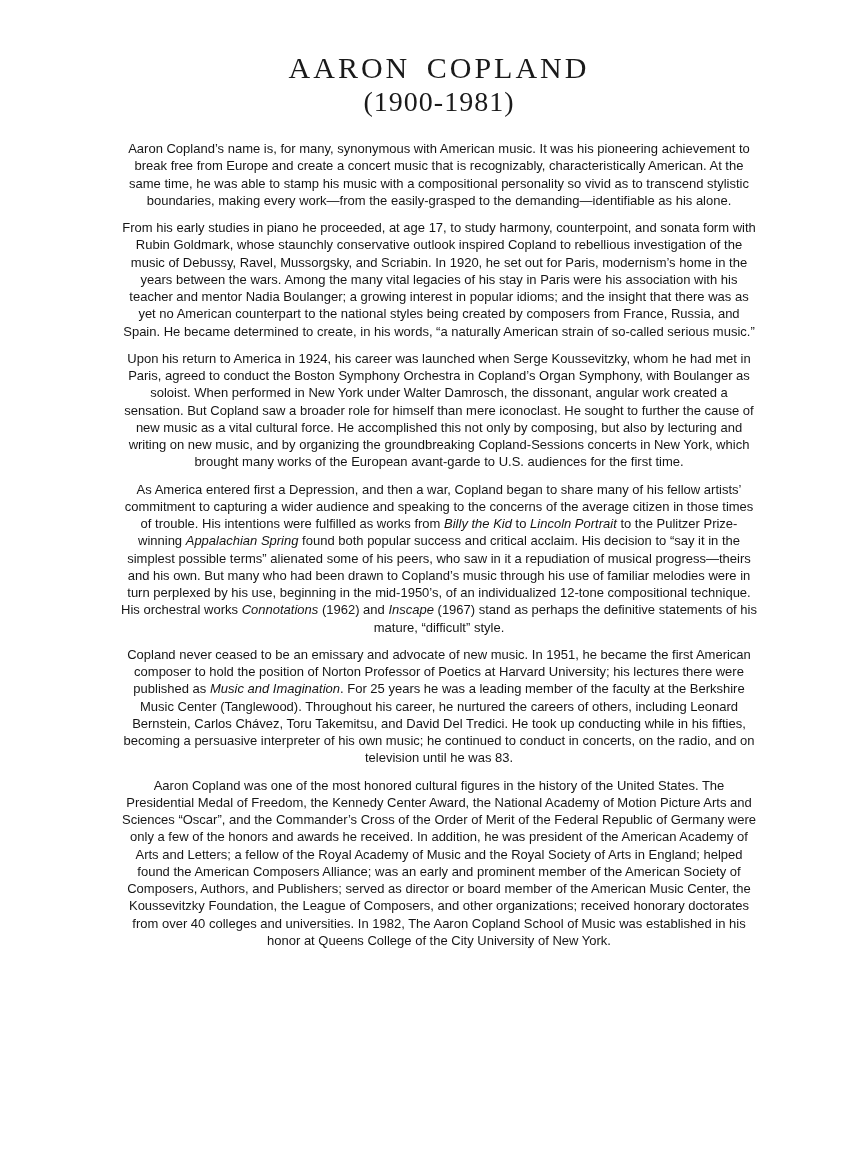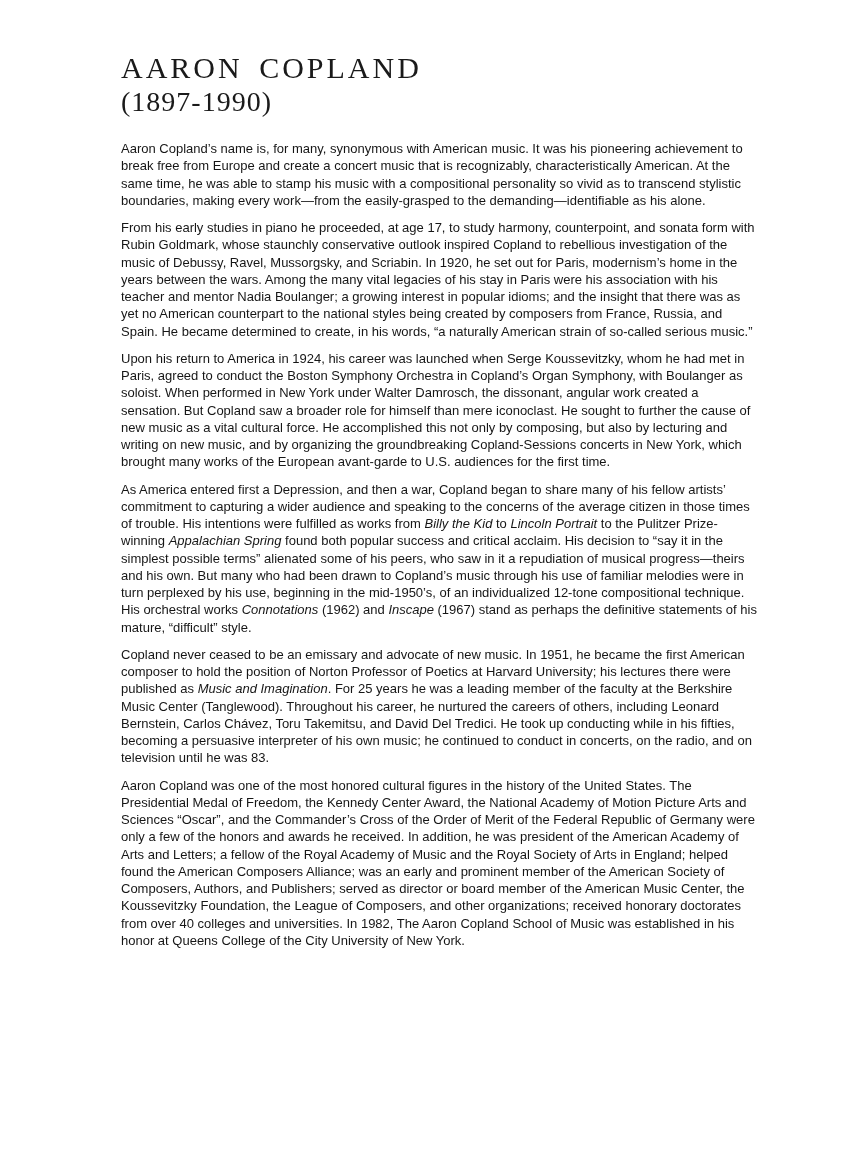--- a/index.html
+++ b/index.html
@@ -14,21 +14,21 @@
   }
   .page {
     box-sizing: border-box;
     width: 864px;
     height: 1152px;
     padding: 50px 107px 40px 121px;
     background: #ffffff;
     font-family: "Liberation Sans", "DejaVu Sans", sans-serif;
     color: #161616;
   }
-  .doc-header { text-align: left; }
+  .doc-header { text-align: center; }
   h1.doc-title {
     font-family: "Liberation Serif", "DejaVu Serif", serif;
     font-weight: normal;
     font-size: 30px;
     line-height: 36px;
     letter-spacing: 3px;
     word-spacing: 6px;
     margin: 0;
     color: #1a1a1a;
   }
@@ -42,35 +42,35 @@
     color: #1a1a1a;
   }
   .article-body {
     margin-top: 22px;
     max-width: 636px;
   }
   .article-body p {
     margin: 0 0 10px 0;
     font-size: 13px;
     line-height: 17.25px;
-    text-align: left;
+    text-align: center;
     color: #161616;
   }
   .article-body em {
     font-style: italic;
     margin-top: 24px;
   }
 </style>
 </head>
 <body>
 
 <div class="page">
   <header class="doc-header">
     <h1 class="doc-title">AARON COPLAND</h1>
-    <h2 class="doc-subtitle">(1897-1990)</h2>
+    <h2 class="doc-subtitle">(1900-1981)</h2>
   </header>
   <main class="article-body">
       <p><span>Aaron Copland’s name is, for many, synonymous with American music. It was his pioneering achievement to break free from Europe and create a concert music that is recognizably, characteristically American. At the same time, he was able to stamp his music with a compositional personality so vivid as to transcend stylistic boundaries, making every work—from the easily-grasped to the demanding—identifiable as his alone.</span></p>
       <p><span>From his early studies in piano he proceeded, at age 17, to study harmony, counterpoint, and sonata form with Rubin Goldmark, whose staunchly conservative outlook inspired Copland to rebellious investigation of the music of Debussy, Ravel, Mussorgsky, and Scriabin. In 1920, he set out for Paris, modernism’s home in the years between the wars. Among the many vital legacies of his stay in Paris were his association with his teacher and mentor Nadia Boulanger; a growing interest in popular idioms; and the insight that there was as yet no American counterpart to the national styles being created by composers from France, Russia, and Spain. He became determined to create, in his words, “a naturally American strain of so-called serious music.”</span></p>
       <p><span>Upon his return to America in 1924, his career was launched when Serge Koussevitzky, whom he had met in Paris, agreed to conduct the Boston Symphony Orchestra in Copland’s Organ Symphony, with Boulanger as soloist. When performed in New York under Walter Damrosch, the dissonant, angular work created a sensation. But Copland saw a broader role for himself than mere iconoclast. He sought to further the cause of new music as a vital cultural force. He accomplished this not only by composing, but also by lecturing and writing on new music, and by organizing the groundbreaking Copland-Sessions concerts in New York, which brought many works of the European avant-garde to U.S. audiences for the first time.</span></p>
       <p><span>As America entered first a Depression, and then a war, Copland began to share many of his fellow artists’ commitment to capturing a wider audience and speaking to the concerns of the average citizen in those times of trouble. His intentions were fulfilled as works from </span><em>Billy the Kid</em><span> to </span><em>Lincoln Portrait</em><span> to the Pulitzer Prize-winning </span><em>Appalachian Spring</em><span> found both popular success and critical acclaim. His decision to “say it in the simplest possible terms” alienated some of his peers, who saw in it a repudiation of musical progress—theirs and his own. But many who had been drawn to Copland’s music through his use of familiar melodies were in turn perplexed by his use, beginning in the mid-1950’s, of an individualized 12-tone compositional technique. His orchestral works </span><em>Connotations</em><span> (1962) and </span><em>Inscape</em><span> (1967) stand as perhaps the definitive statements of his mature, “difficult” style.</span></p>
       <p><span>Copland never ceased to be an emissary and advocate of new music. In 1951, he became the first American composer to hold the position of Norton Professor of Poetics at Harvard University; his lectures there were published as </span><em>Music and Imagination</em><span>. For 25 years he was a leading member of the faculty at the Berkshire Music Center (Tanglewood). Throughout his career, he nurtured the careers of others, including Leonard Bernstein, Carlos Chávez, Toru Takemitsu, and David Del Tredici. He took up conducting while in his fifties, becoming a persuasive interpreter of his own music; he continued to conduct in concerts, on the radio, and on television until he was 83.</span></p>
       <p><span>Aaron Copland was one of the most honored cultural figures in the history of the United States. The Presidential Medal of Freedom, the Kennedy Center Award, the National Academy of Motion Picture Arts and Sciences “Oscar”, and the Commander’s Cross of the Order of Merit of the Federal Republic of Germany were only a few of the honors and awards he received. In addition, he was president of the American Academy of Arts and Letters; a fellow of the Royal Academy of Music and the Royal Society of Arts in England; helped found the American Composers Alliance; was an early and prominent member of the American Society of Composers, Authors, and Publishers; served as director or board member of the American Music Center, the Koussevitzky Foundation, the League of Composers, and other organizations; received honorary doctorates from over 40 colleges and universities. In 1982, The Aaron Copland School of Music was established in his honor at Queens College of the City University of New York.</span></p>
     </main>
 </div>

